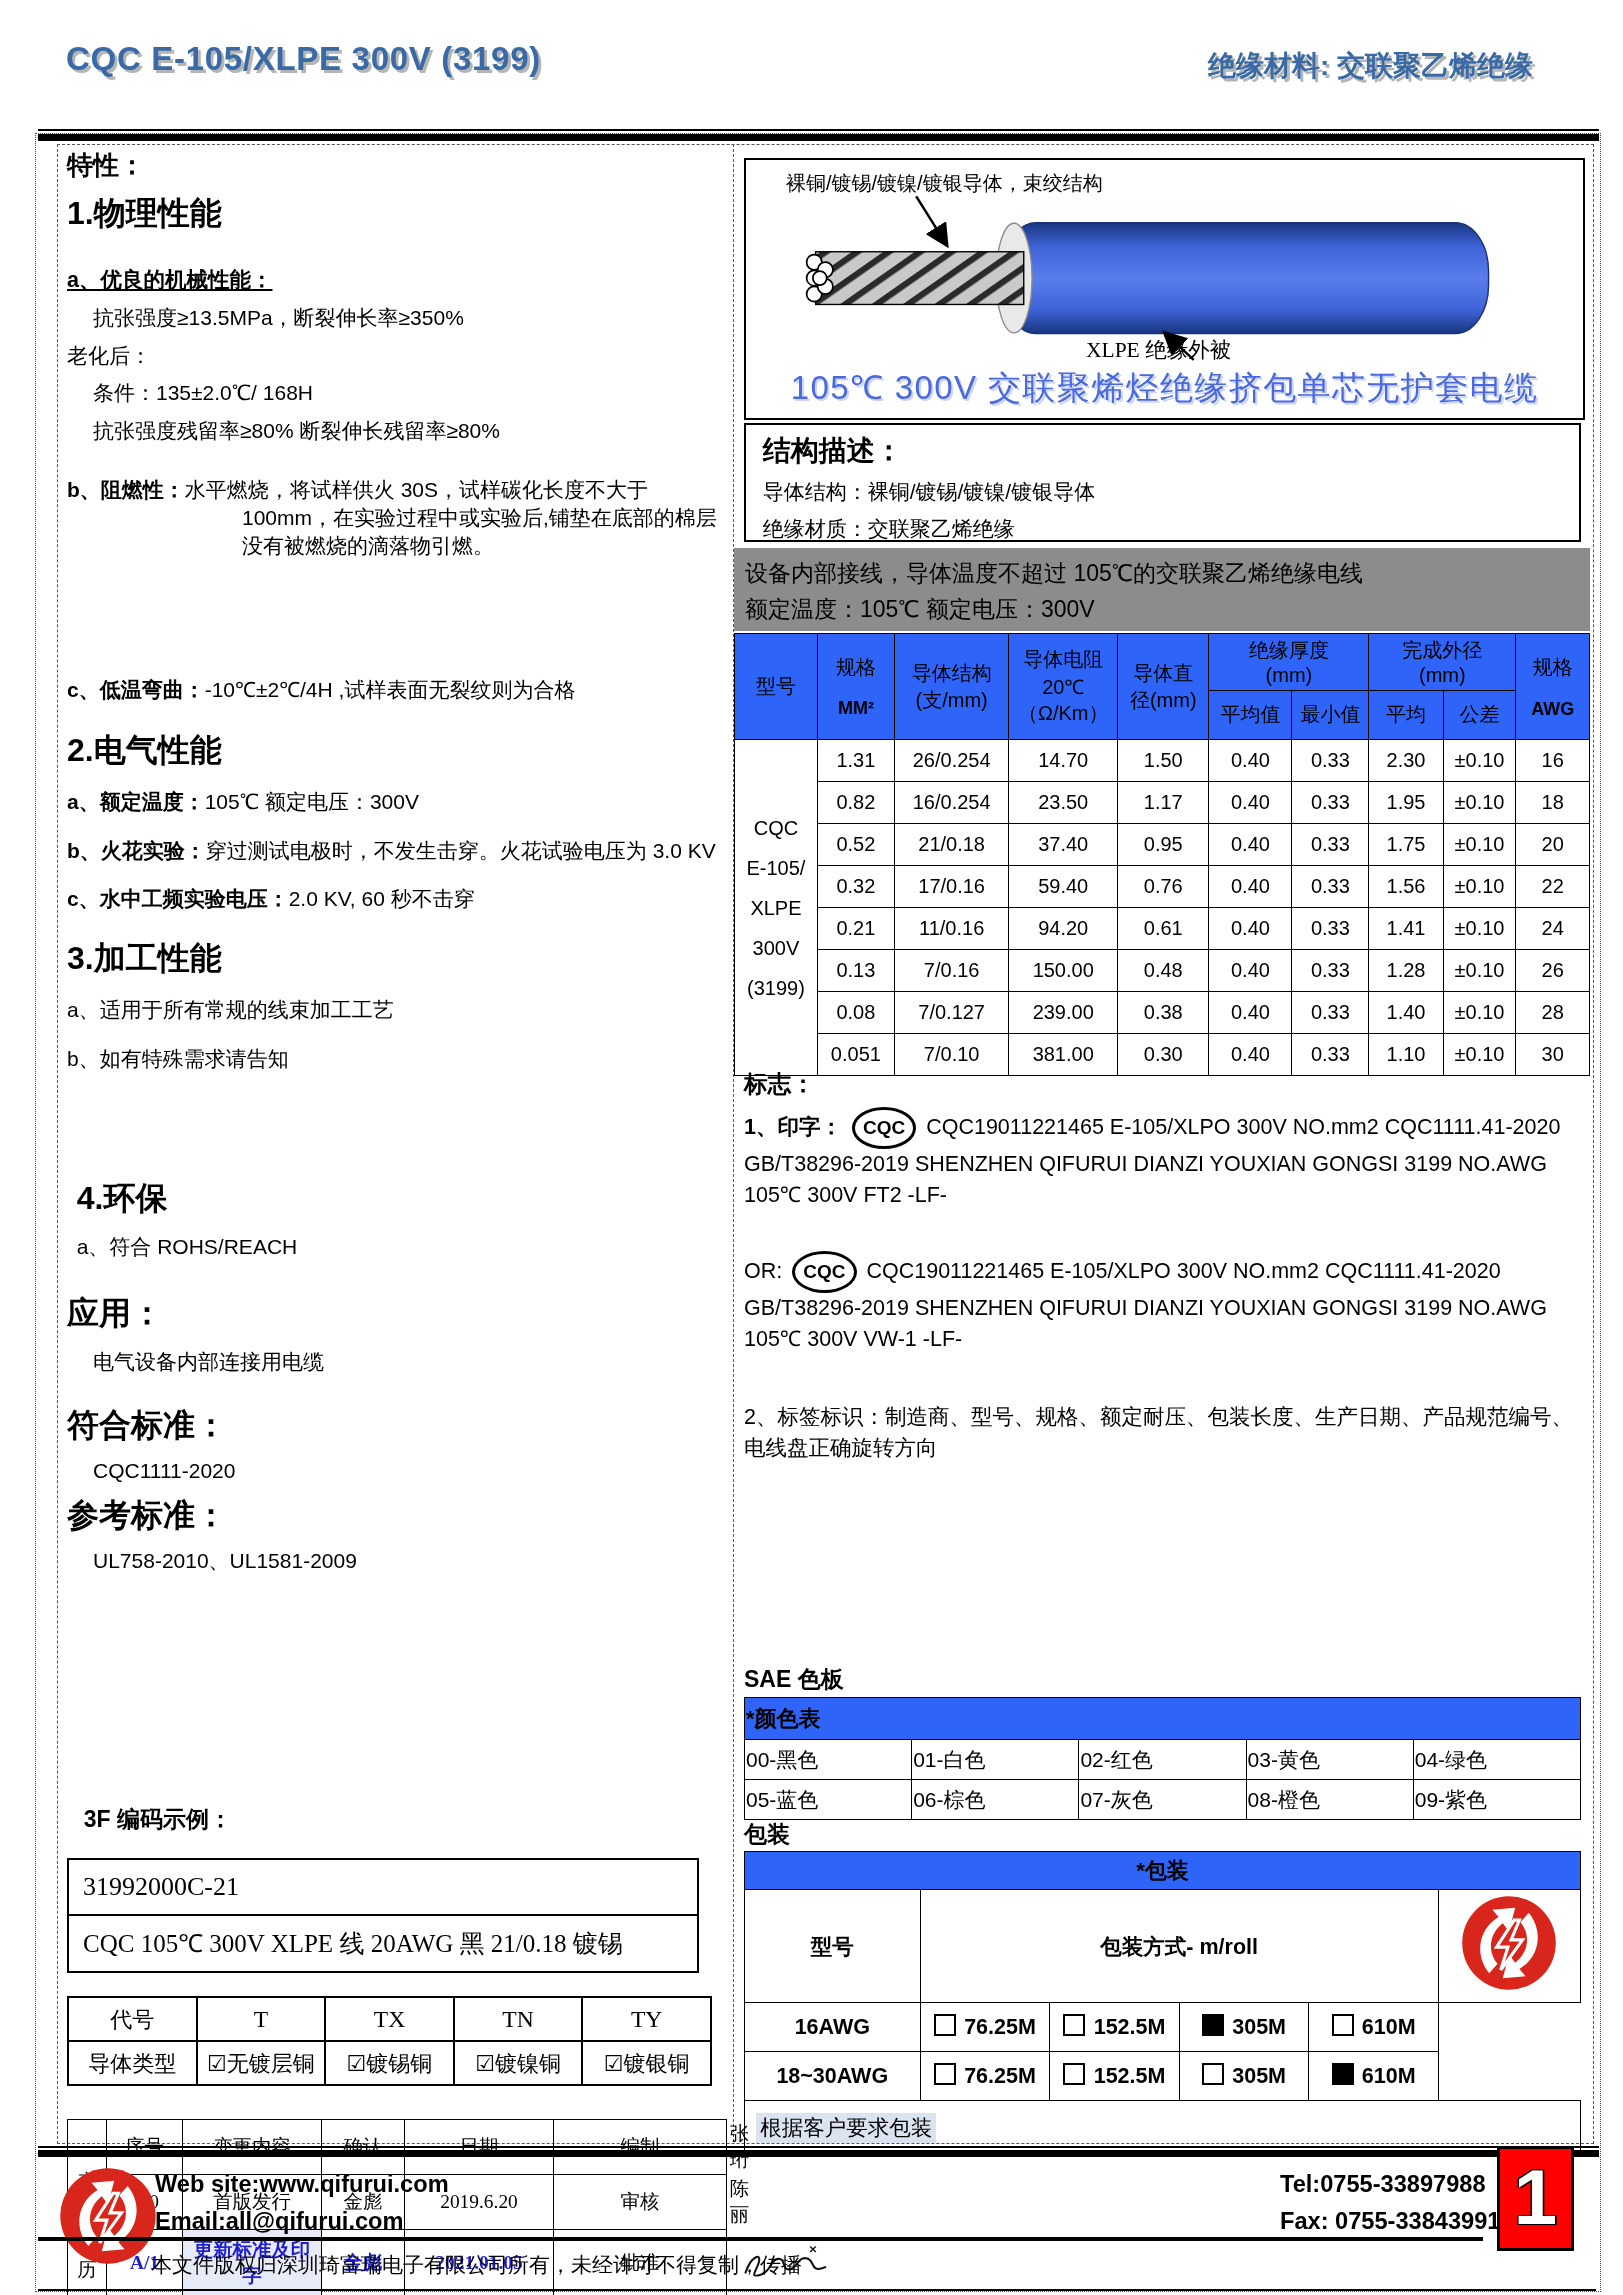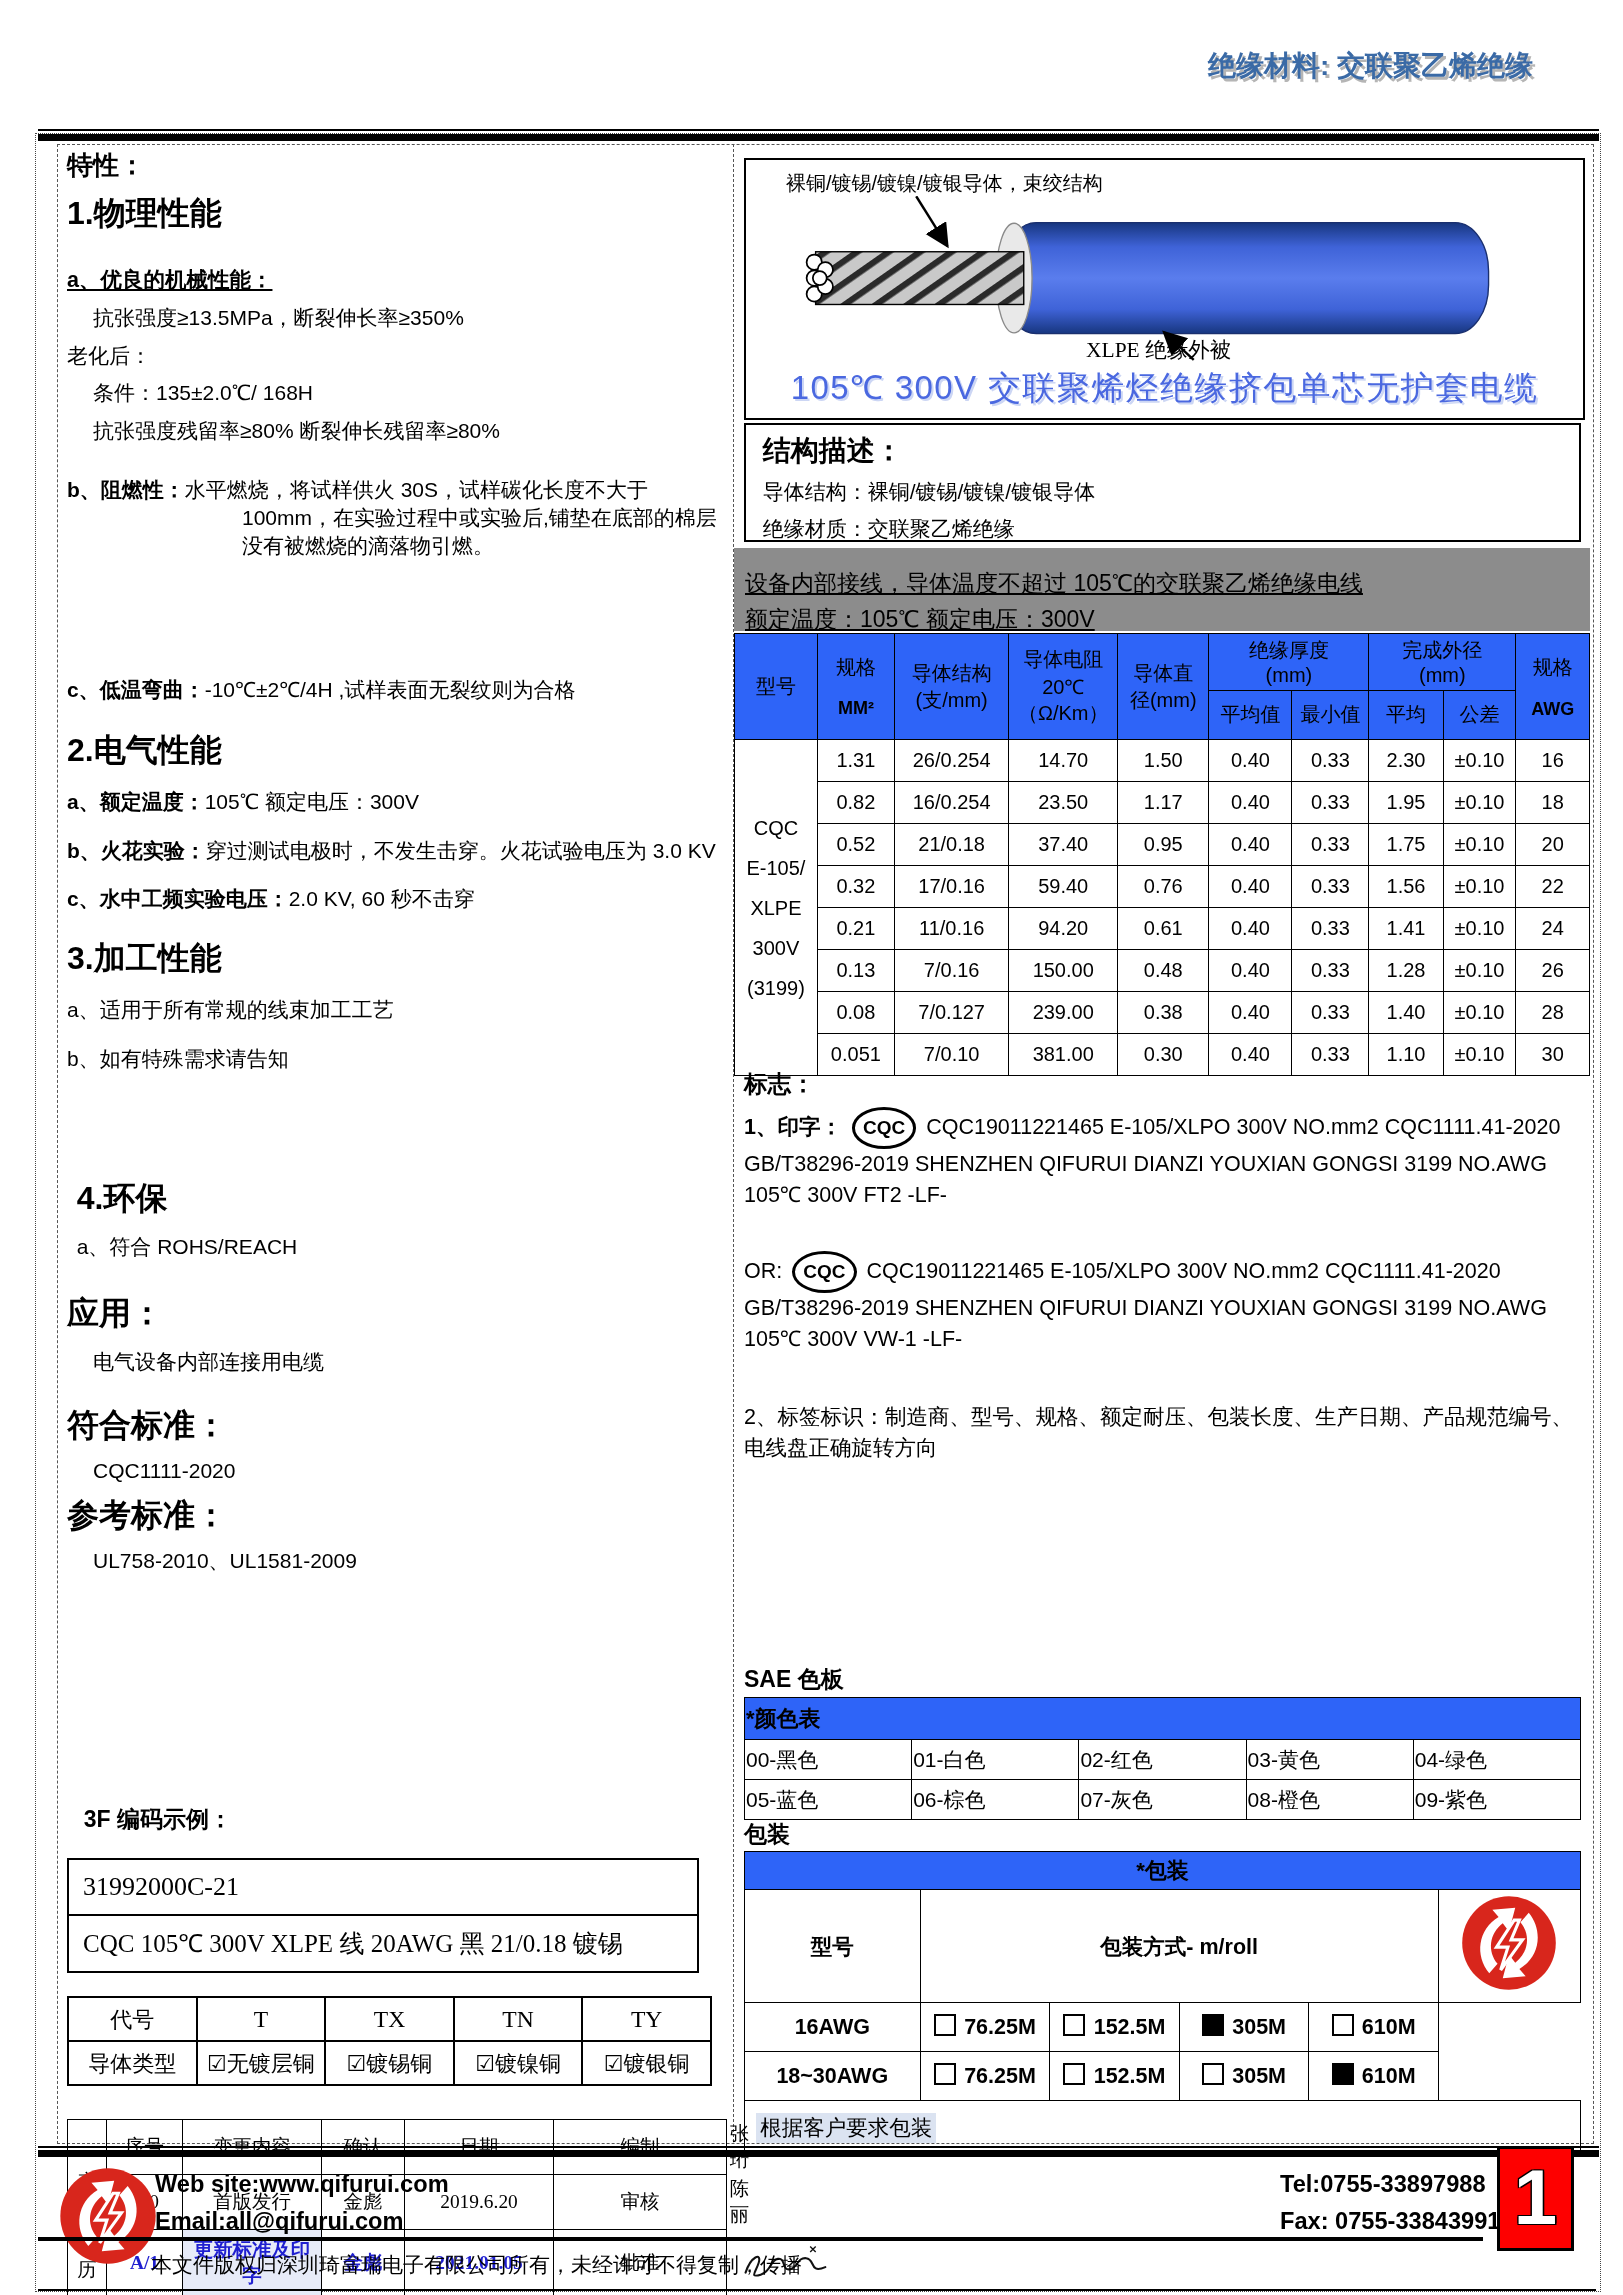--- a/index.html
+++ b/index.html
@@ -49,21 +49,21 @@
   .cable-box{top:158px;left:744px;width:837px;height:258px;border:2.1px solid #000;background:#fff;position:absolute;}
   .cable-label-top{position:absolute;left:40px;top:9.7px;font-size:20px;}
   .cable-label-xlpe{position:absolute;left:340px;top:175px;font-size:21.5px;font-family:"Liberation Serif", serif;}
   .cable-title{position:absolute;left:0;right:0;bottom:7px;text-align:center;font-size:33px;color:#4a68e0;text-shadow:2.1px 2.1px 0 #ccd6f4;letter-spacing:1.4px;}
   .cable-svg{position:absolute;left:28px;top:36px;}
 
   .struct-box{top:423px;left:744px;width:837px;height:119px;border:2.1px solid #000;position:absolute;padding:7px 16.7px;box-sizing:border-box;}
   .struct-box .h{font-size:28px;font-weight:bold;}
   .struct-box .l{font-size:21px;margin-top:8.3px;}
 
-  .band{top:548px;left:734px;width:856px;height:83px;background:#8c8c8c;position:absolute;color:#000;font-size:23px;padding:18px 11px;box-sizing:border-box;line-height:1.55;text-decoration:underline;}
+  .band{top:548px;left:734px;width:856px;height:83px;background:#8c8c8c;position:absolute;color:#000;font-size:23px;padding:8px 11px;box-sizing:border-box;line-height:1.55;}
 
   .spec-wrap{top:633px;left:734px;width:856px;position:absolute;}
   .spec-table{width:100%;table-layout:fixed;}
   .spec-table th,.spec-table td{border:1.4px solid #000;text-align:center;font-weight:normal;}
   .spec-table thead th{background:#2e64f8;font-size:20px;padding:2.8px 1.4px;}
   .spec-table thead .unit-b{font-weight:bold;font-size:18px;}
   .spec-table tbody td{font-size:20px;height:39px;background:#fff;}
   .model-cell div{font-size:20px;line-height:2.0;}
 
   .marks{top:1067px;left:744px;width:840px;position:absolute;font-size:21.5px;line-height:1.45;}
@@ -102,20 +102,21 @@
   .page-badge{position:absolute;left:1497px;top:2146px;width:71px;height:99px;background:#fe0000;border:3.5px solid #000;color:#fff;font-size:78px;font-weight:bold;text-align:center;line-height:96px;text-shadow:1.4px 1.4px 0 #000, -1.4px -1.4px 0 #000, 1.4px -1.4px 0 #000, -1.4px 1.4px 0 #000;}
   .foot-bottom-line{position:absolute;left:38px;top:2289px;width:1558px;height:2.1px;background:#000;}
 
   .sig-svg{display:block;margin:0 auto;}
 </style>
 </head>
 <body>
 
 <div class="page">
 
+  <div class="hdr-title">CQC E-105/XLPE 300V (3199)</div>
   <div class="hdr-sub">绝缘材料: 交联聚乙烯绝缘</div>
   <div class="rule-top">
       <div class="thin"></div>
       <div class="thick"></div>
     </div>
 
   <div class="outer-frame"></div>
   <div class="content-frame"></div>
   <div class="col-divider"></div>
 

